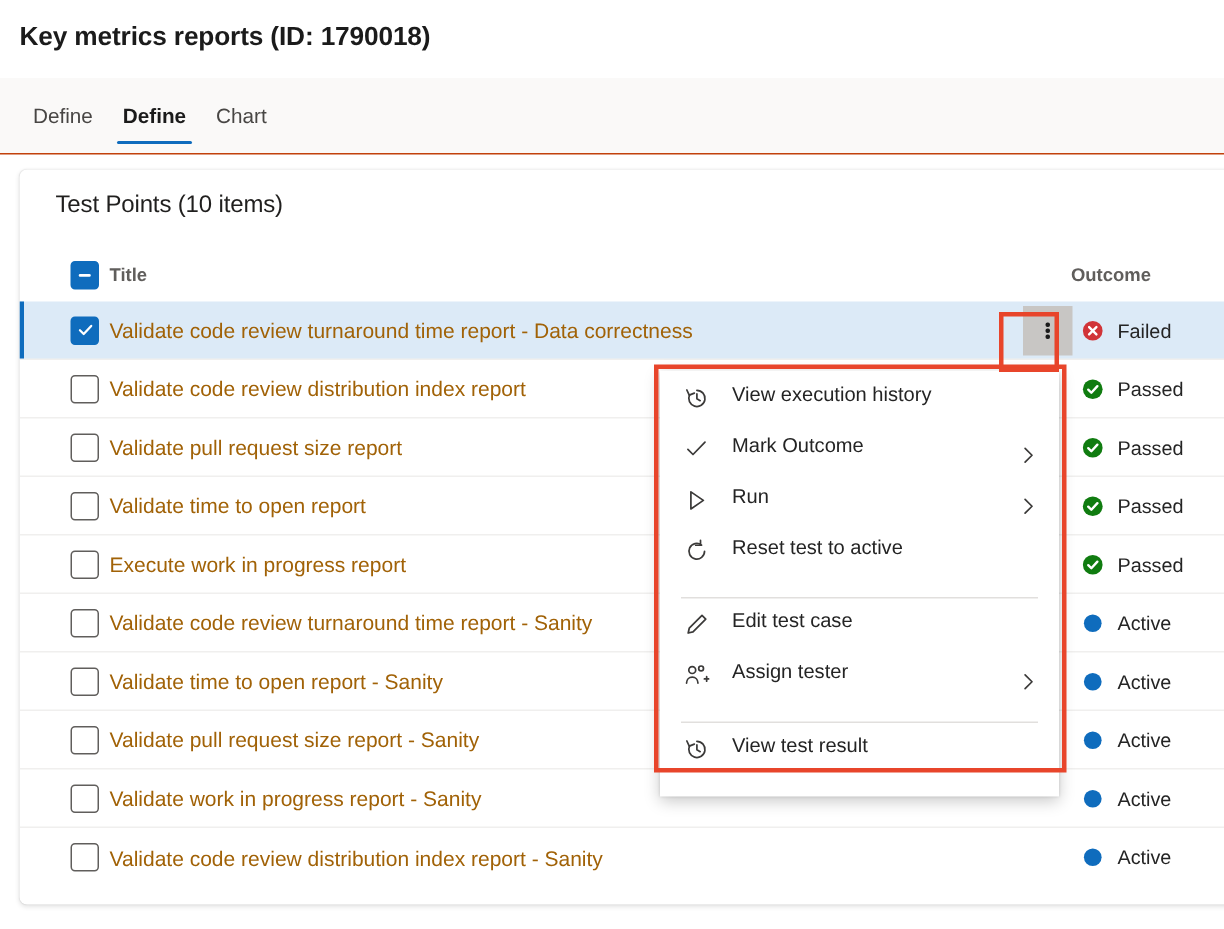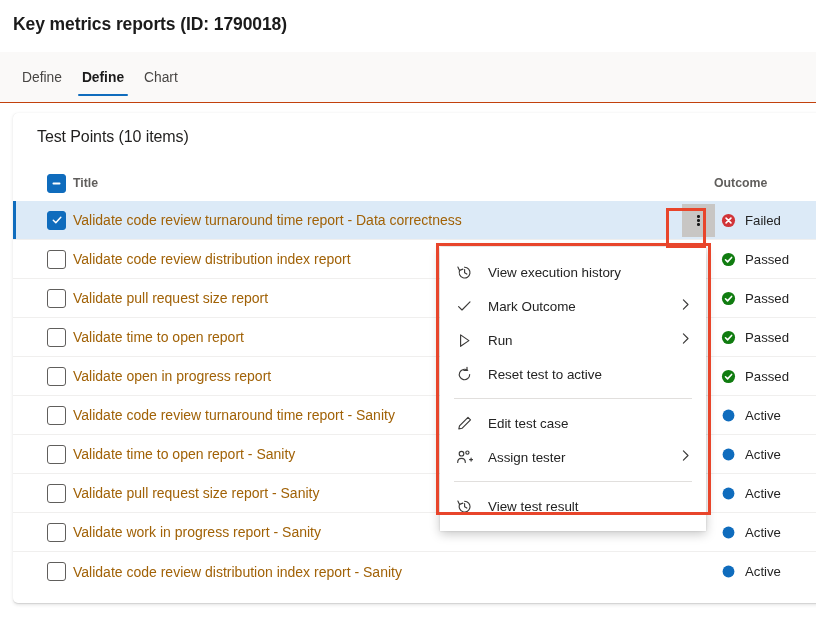--- a/index.html
+++ b/index.html
@@ -128,21 +128,21 @@
   .ctx {
     position: absolute; left: 440px; top: 247px;
     width: 266px;
     background: #ffffff;
     box-shadow: 0 3px 10px rgba(0,0,0,.22), 0 0 2px rgba(0,0,0,.14);
     padding: 8px 0 8px 0;
     z-index: 30;
   }
   .ctx-item {
     position: relative;
-    height: 34px; display: flex; align-items: center;
+    height: 34px; display: flex; align-items: flex-start;
     padding: 0 14px 0 14px;
     cursor: pointer;
   }
   .ctx-ico {
     width: 20px; height: 20px; flex: 0 0 20px;
     margin-right: 14px;
     display: flex; align-items: center; justify-content: center;
     color: #3b3a39;
   }
   .ctx-label { font-size: 13.4px; color: #242424; }
@@ -241,21 +241,21 @@
           <div class="row-outcome">
             <svg class="st" viewBox="0 0 16 16">
               <circle cx="8" cy="8" r="7" fill="#107c10"></circle>
               <path d="M4.8 8.3l2.2 2.2 4.3-4.7" stroke="#ffffff" stroke-width="1.7" fill="none" stroke-linecap="round" stroke-linejoin="round"></path>
             </svg>
             <span>Passed</span>
           </div>
         </div>
         <div class="row">
           <div class="cb"></div>
-          <div class="row-title">Validate open in progress report</div>
+          <div class="row-title">Execute work in progress report</div>
           <div class="row-outcome">
             <svg class="st" viewBox="0 0 16 16">
               <circle cx="8" cy="8" r="7" fill="#107c10"></circle>
               <path d="M4.8 8.3l2.2 2.2 4.3-4.7" stroke="#ffffff" stroke-width="1.7" fill="none" stroke-linecap="round" stroke-linejoin="round"></path>
             </svg>
             <span>Passed</span>
           </div>
         </div>
         <div class="row">
           <div class="cb"></div>

